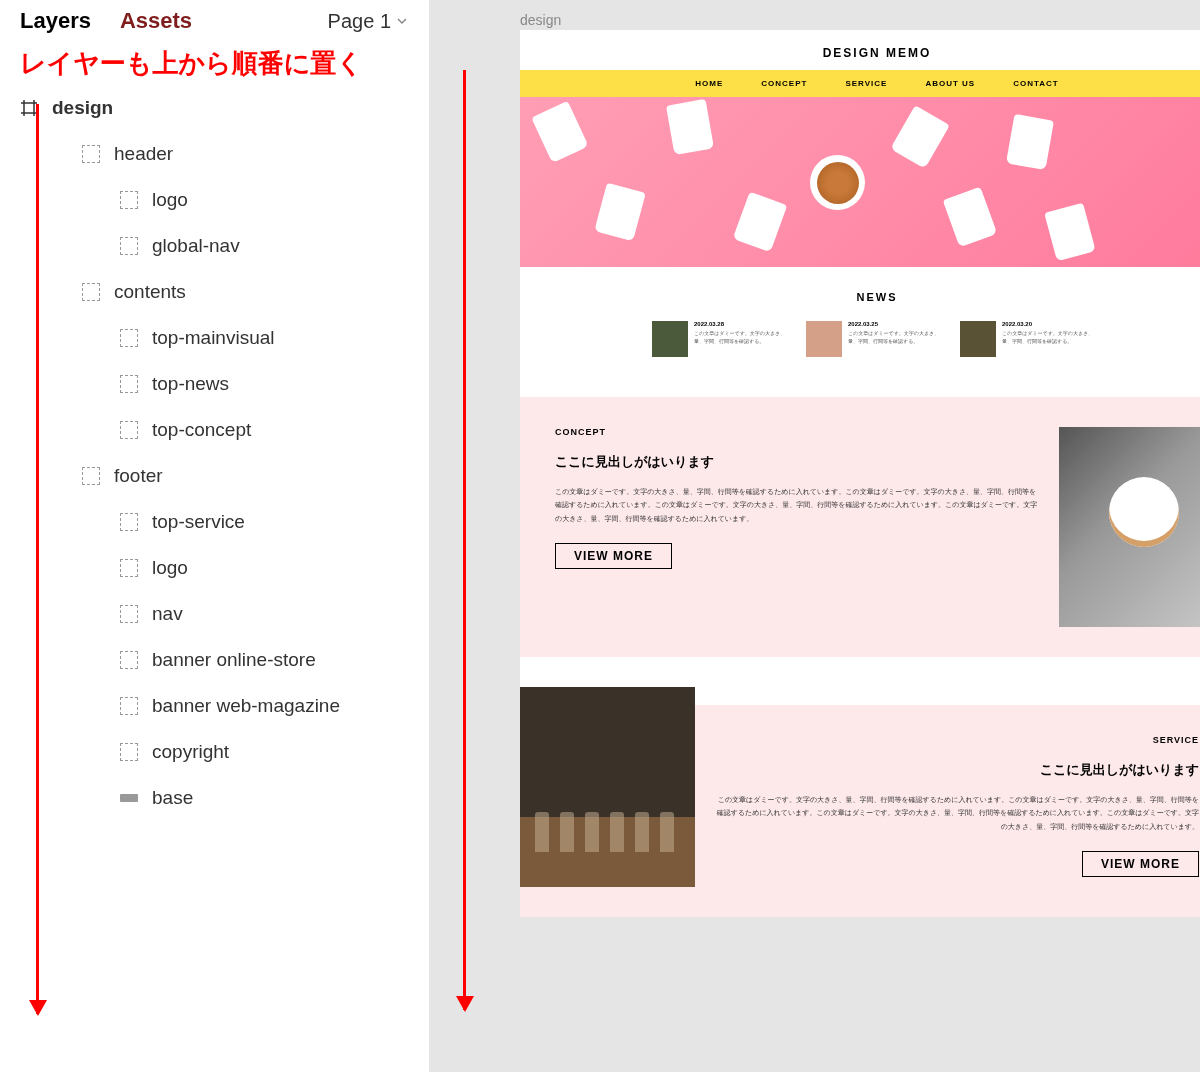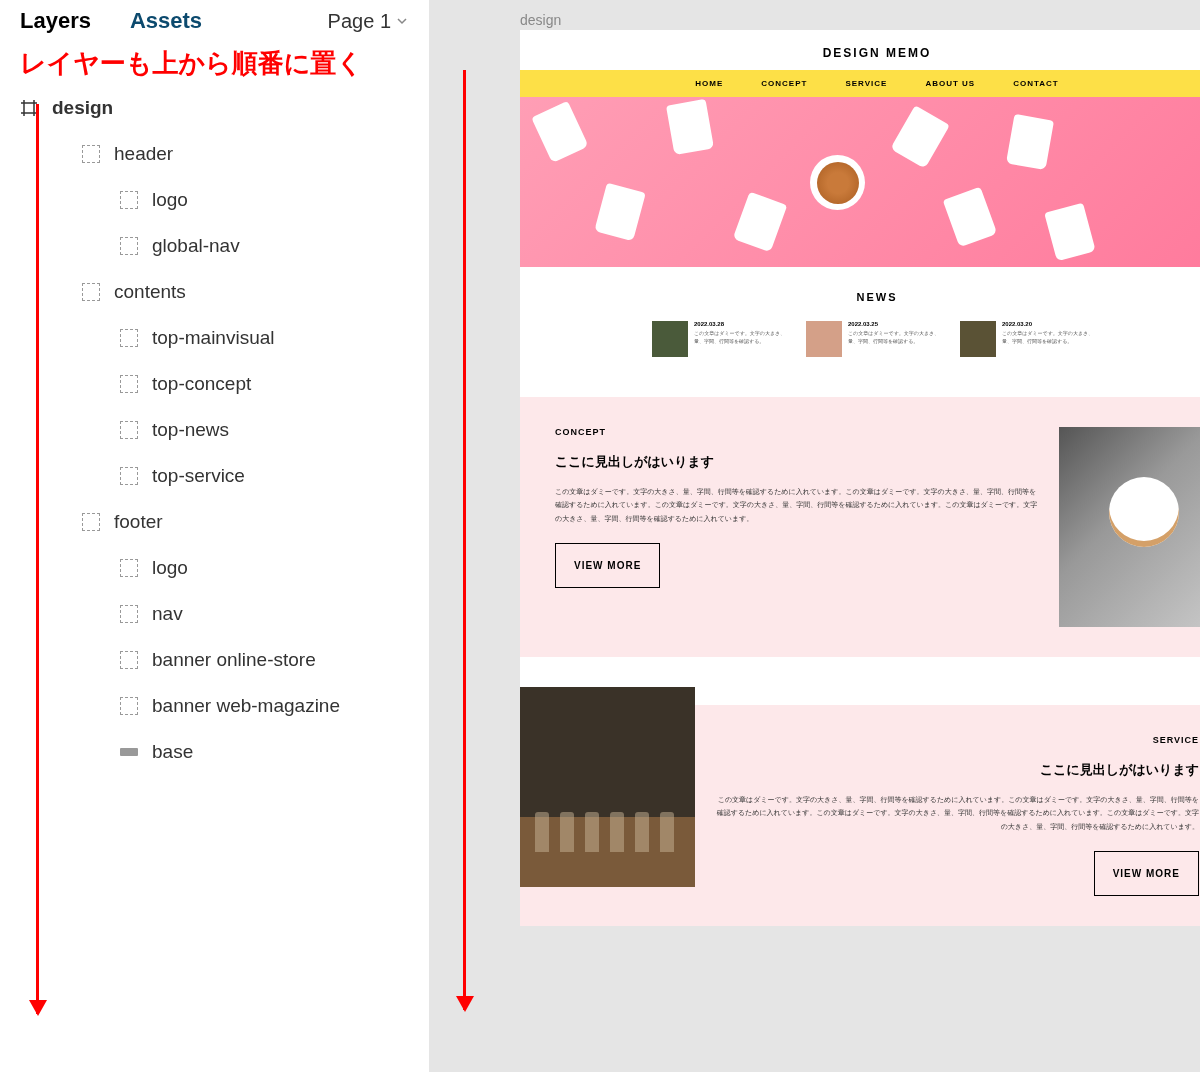--- a/index.html
+++ b/index.html
@@ -1,19 +1,19 @@
 <!DOCTYPE html>
 <html><head>
 <meta charset="utf-8">
 <style>
 * { margin: 0; padding: 0; box-sizing: border-box; }
 body { font-family: -apple-system, BlinkMacSystemFont, "Segoe UI", sans-serif; background: #f5f5f5; display: flex; height: 1072px; width: 1200px; overflow: hidden; }
 .panel { width: 430px; background: #fff; border-right: 1px solid #e5e5e5; display: flex; flex-direction: column; position: relative; }
-.panel-tabs { display: flex; padding: 8px 20px; gap: 39px; }
-.tab { font-size: 22px; font-weight: 600; color: #0c4a6e; cursor: pointer; }
+.panel-tabs { display: flex; padding: 8px 20px; gap: 29px; }
+.tab { font-size: 22px; font-weight: 600; color: #7f1d1d; cursor: pointer; }
 .tab.active { color: #000; }
 .page-select { margin-left: auto; display: flex; align-items: center; gap: 4px; font-size: 20px; color: #333; cursor: pointer; }
 .annotation { color: #ff0000; font-size: 26px; font-weight: 700; padding: 4px 20px; }
 .layer-tree { flex: 1; overflow-y: auto; padding-bottom: 20px; }
 .layer-row { display: flex; align-items: center; padding: 12px 0; cursor: pointer; }
 .indent-0 { padding-left: 20px; }
 .indent-1 { padding-left: 82px; }
 .indent-2 { padding-left: 120px; }
 .frame-icon { width: 18px; height: 18px; margin-right: 14px; flex-shrink: 0; }
 .group-icon { width: 18px; height: 18px; margin-right: 14px; flex-shrink: 0; border: 1.5px dashed #999; }
@@ -50,21 +50,21 @@
 .news-thumb.t3 { background: #5a5235; }
 .news-text { width: 100px; }
 .news-date { font-size: 6px; font-weight: 600; }
 .news-body { font-size: 5px; color: #555; line-height: 1.5; margin-top: 3px; }
 
 .concept-section { background: #fde8ea; padding: 30px 0 30px 35px; margin-top: 10px; display: flex; gap: 20px; }
 .concept-text { flex: 1; }
 .section-label { font-size: 9px; font-weight: 700; letter-spacing: 1px; margin-bottom: 16px; }
 .section-heading { font-size: 13px; font-weight: 700; margin-bottom: 14px; }
 .section-body { font-size: 7px; line-height: 1.9; color: #333; margin-bottom: 18px; }
-.view-more { display: inline-block; border: 1.5px solid #000; padding: 16px 18px; font-size: 10px; font-weight: 700; letter-spacing: 1px; }
+.view-more { display: inline-block; border: 1.5px solid #000; padding: 5px 18px; font-size: 12px; font-weight: 700; letter-spacing: 1px; }
 .concept-img { width: 175px; height: 200px; background: #8a7a6a; position: relative; overflow: hidden; display: flex; align-items: center; justify-content: center; }
 .concept-img::before { content: ''; position: absolute; inset: 0; background: linear-gradient(135deg, #555 0%, #999 40%, #ccc 100%); }
 .concept-img::after { content: ''; position: absolute; width: 70px; height: 70px; border-radius: 50%; background: #fff; top: 50px; left: 50px; box-shadow: inset 0 -6px 0 #d4a068; }
 
 .service-section { background: #fde8ea; padding: 30px 35px 30px 0; margin-top: 48px; display: flex; gap: 20px; }
 .service-img { width: 175px; height: 200px; margin-top: -48px; background: linear-gradient(to bottom, #3a3228 65%, #7a5a3a 65%); position: relative; }
 .service-bottle { position: absolute; bottom: 35px; width: 14px; height: 40px; background: rgba(200,180,150,0.5); border-radius: 3px 3px 0 0; }
 .service-text { flex: 1; text-align: right; }
 .service-text .section-body, .service-text .section-heading { text-align: right; }
 </style>
@@ -108,50 +108,54 @@
     <div class="layer-row indent-1">
       <span class="group-icon"></span>
       <span class="layer-label">contents</span>
     </div>
     <div class="layer-row indent-2">
       <span class="group-icon"></span>
       <span class="layer-label">top-mainvisual</span>
     </div>
     <div class="layer-row indent-2">
       <span class="group-icon"></span>
+      <span class="layer-label">top-news</span>
+    </div>
+    <div class="layer-row indent-2">
+      <span class="group-icon"></span>
       <span class="layer-label">top-concept</span>
     </div>
-    <div class="layer-row indent-2">
-      <span class="group-icon"></span>
-      <span class="layer-label">top-news</span>
-    </div>
+    <div class="layer-row indent-1">
+      <span class="group-icon"></span>
+      <span class="layer-label">footer</span>
+    </div>
+
     <div class="layer-row indent-2">
       <span class="group-icon"></span>
       <span class="layer-label">top-service</span>
     </div>
-
-    <div class="layer-row indent-1">
-      <span class="group-icon"></span>
-      <span class="layer-label">footer</span>
-    </div>
     <div class="layer-row indent-2">
       <span class="group-icon"></span>
       <span class="layer-label">logo</span>
     </div>
     <div class="layer-row indent-2">
       <span class="group-icon"></span>
       <span class="layer-label">nav</span>
     </div>
     <div class="layer-row indent-2">
       <span class="group-icon"></span>
       <span class="layer-label">banner online-store</span>
     </div>
     <div class="layer-row indent-2">
       <span class="group-icon"></span>
       <span class="layer-label">banner web-magazine</span>
+    </div>
+    <div class="layer-row indent-2">
+      <span class="group-icon"></span>
+      <span class="layer-label">copyright</span>
     </div>
     <div class="layer-row indent-2">
       <span class="rect-icon"></span>
       <span class="layer-label">base</span>
     </div>
   </div>
 
   <div class="arrow-left"></div>
 </div>
 

